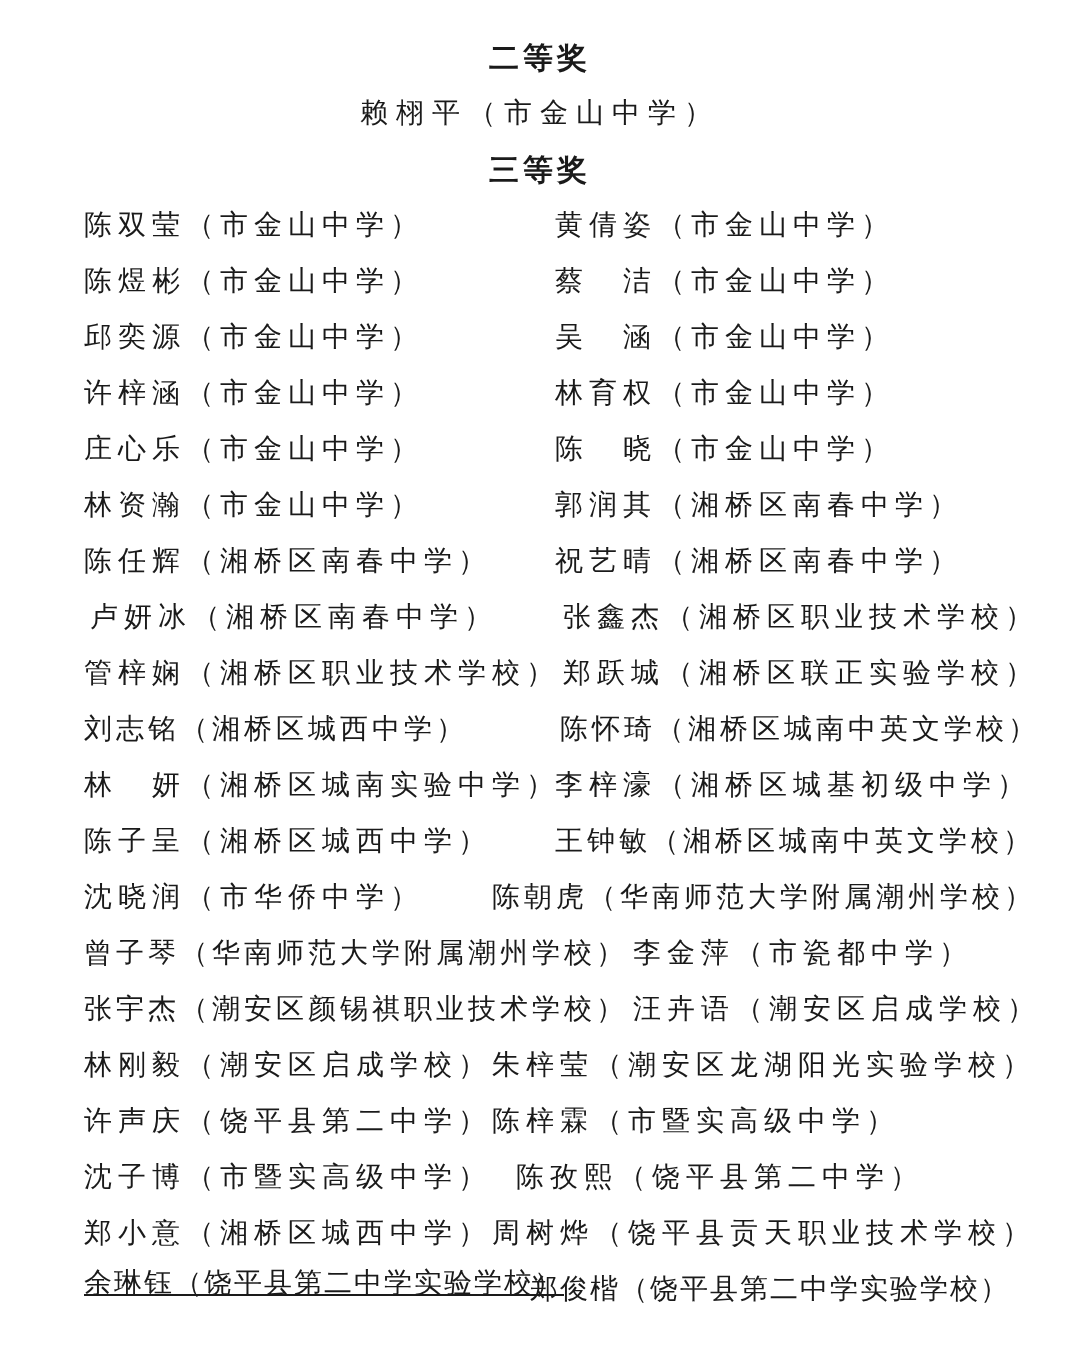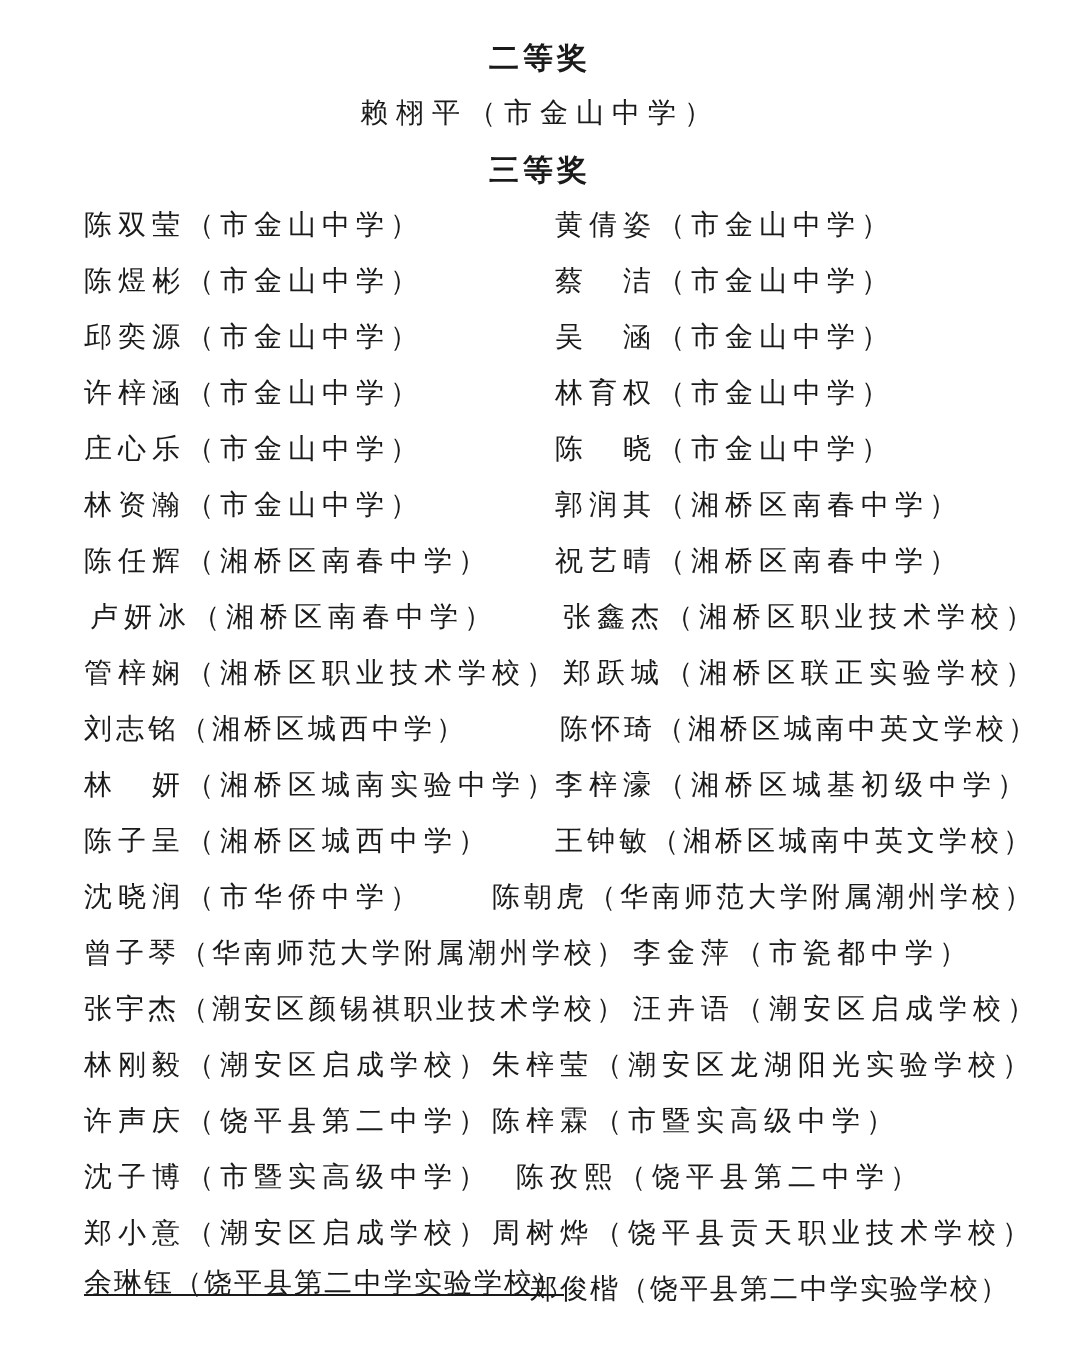--- a/index.html
+++ b/index.html
@@ -76,18 +76,18 @@
 
   <div class="entry" style="left:84px;top:1045px;">林刚毅（潮安区启成学校）</div>
   <div class="entry" style="left:492px;top:1045px;">朱梓莹（潮安区龙湖阳光实验学校）</div>
 
   <div class="entry" style="left:84px;top:1101px;">许声庆（饶平县第二中学）</div>
   <div class="entry" style="left:492px;top:1101px;">陈梓霖（市暨实高级中学）</div>
 
   <div class="entry" style="left:84px;top:1157px;">沈子博（市暨实高级中学）</div>
   <div class="entry" style="left:492px;top:1157px;margin-left:24px;">陈孜熙（饶平县第二中学）</div>
 
-  <div class="entry" style="left:84px;top:1213px;">郑小意（潮安区启成学校）</div>
+  <div class="entry" style="left:84px;top:1213px;">郑小意（湘桥区城西中学）</div>
   <div class="entry" style="left:492px;top:1213px;">周树烨（饶平县贡天职业技术学校）</div>
 
   <div class="entry" style="left:84px;top:1263px;letter-spacing:2px;text-decoration:underline;">余琳钰（饶平县第二中学实验学校）</div>
   <div class="entry" style="left:530px;top:1269px;letter-spacing:2px;">郑俊楷（饶平县第二中学实验学校）</div>
 </div>
 
 </body></html>

